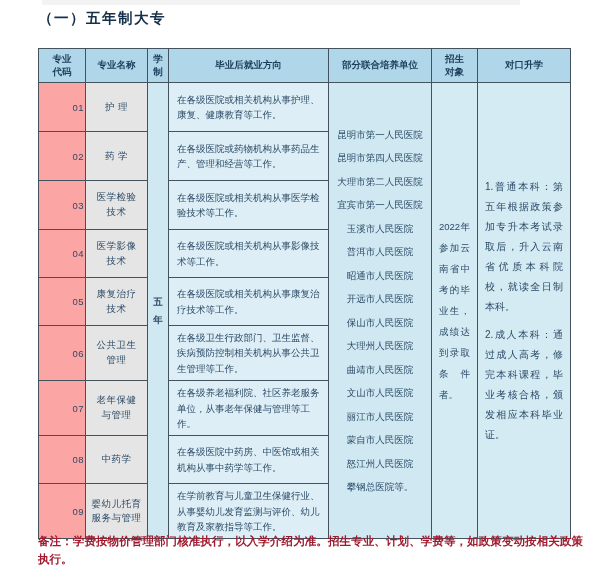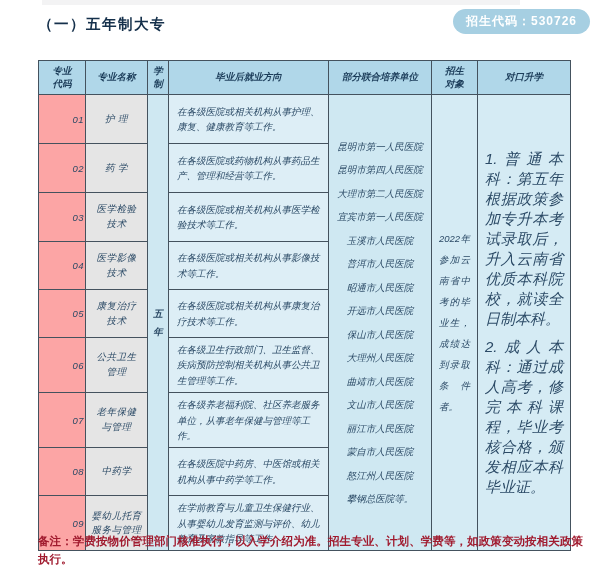--- a/index.html
+++ b/index.html
@@ -7,51 +7,50 @@
     width:605px;height:565px;background:#ffffff;
     font-family:"Liberation Sans","DejaVu Sans",sans-serif;
     -webkit-font-smoothing:antialiased;
   }
   .page{position:relative;width:605px;height:565px;background:#ffffff;overflow:hidden;}
   .top-artifact{position:absolute;left:42px;top:0;width:478px;height:5px;background:#f3f3f4;}
   .header-row{position:absolute;left:38px;top:9px;width:552px;display:flex;justify-content:space-between;align-items:flex-end;}
   .title{font-size:14.5px;font-weight:bold;color:#15304b;letter-spacing:1.5px;}
   .badge{background:#a6cfe2;color:#ffffff;font-size:12px;font-weight:bold;
          padding:4px 13px;border-radius:13px;letter-spacing:1px;white-space:nowrap;}
-  table.program{position:absolute;left:38px;top:60px;width:532px;border-collapse:collapse;table-layout:fixed;font-style:italic;}
+  table.program{position:absolute;left:38px;top:48px;width:532px;border-collapse:collapse;table-layout:fixed;}
   table.program th,table.program td{border:1px solid #44525e;overflow:hidden;}
   table.program th{
     background:#b0d7e9;color:#1c3d5a;font-size:9.5px;font-weight:bold;
     padding:2px 1px;line-height:1.35;text-align:center;white-space:pre-line;
   }
   table.program td{color:#2b4a66;font-size:9.5px;vertical-align:middle;}
   td.code{background:#fca5a5;text-align:right;letter-spacing:0.5px;}
   td.name{background:#e5e5e5;text-align:center;line-height:1.55;white-space:pre-line;letter-spacing:0.5px;}
   td.duration{background:#cfe8f2;text-align:center;font-size:10px;line-height:1.9;white-space:pre-line;font-weight:bold;color:#274763;}
   td.jobs{background:#ddeef6;padding:4px 8px;line-height:1.62;text-align:left;}
   td.units{background:#cfe8f2;text-align:center;font-size:9px;padding:0 6px;}
   td.units div{line-height:23.5px;white-space:nowrap;}
   td.target{background:#d5ebf4;padding:0;}
   td.target .inner{width:31px;margin:16px auto;text-align:justify;word-break:break-all;line-height:21px;font-size:9.5px;}
   td.promotion{background:#d5ebf4;padding:4px 7px;vertical-align:middle;}
-  td.promotion p{margin:0 0 8px 0;text-align:justify;word-break:break-all;line-height:20px;font-size:15px;}
+  td.promotion p{margin:0 0 8px 0;text-align:justify;word-break:break-all;line-height:20px;font-size:10px;}
   td.promotion p:last-child{margin-bottom:0;}
   .note{position:absolute;left:38px;top:532px;width:545px;color:#a01a2e;font-weight:bold;
         font-size:11.5px;line-height:1.6;text-align:justify;}
 </style>
 </head>
 <body>
 
 <div class="page">
 
   <div class="top-artifact"></div>
 
   <div class="header-row">
     <div class="title">（一）五年制大专</div>
-    <div class="badge">招生代码：530726</div>
   </div>
 
   <table class="program">
     <colgroup>
       <col style="width:47px">
         <col style="width:62px">
         <col style="width:21px">
       <col style="width:160px">
         <col style="width:103px">
         <col style="width:46px">

